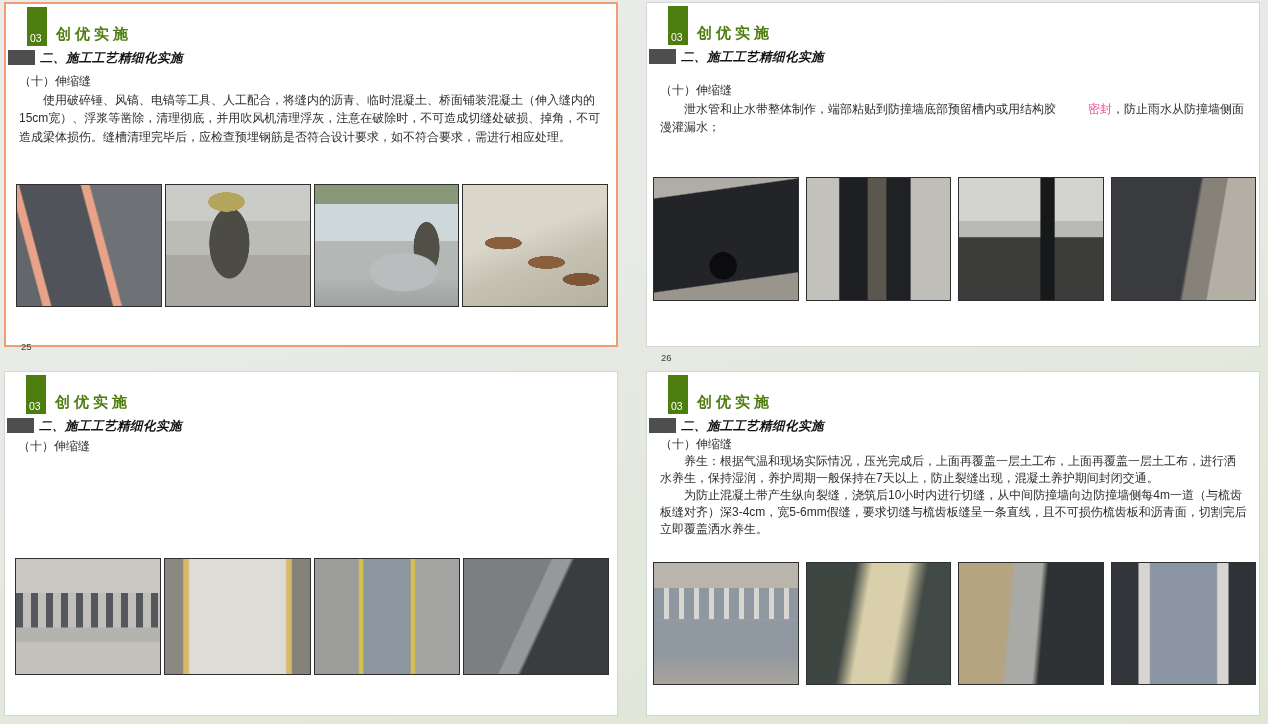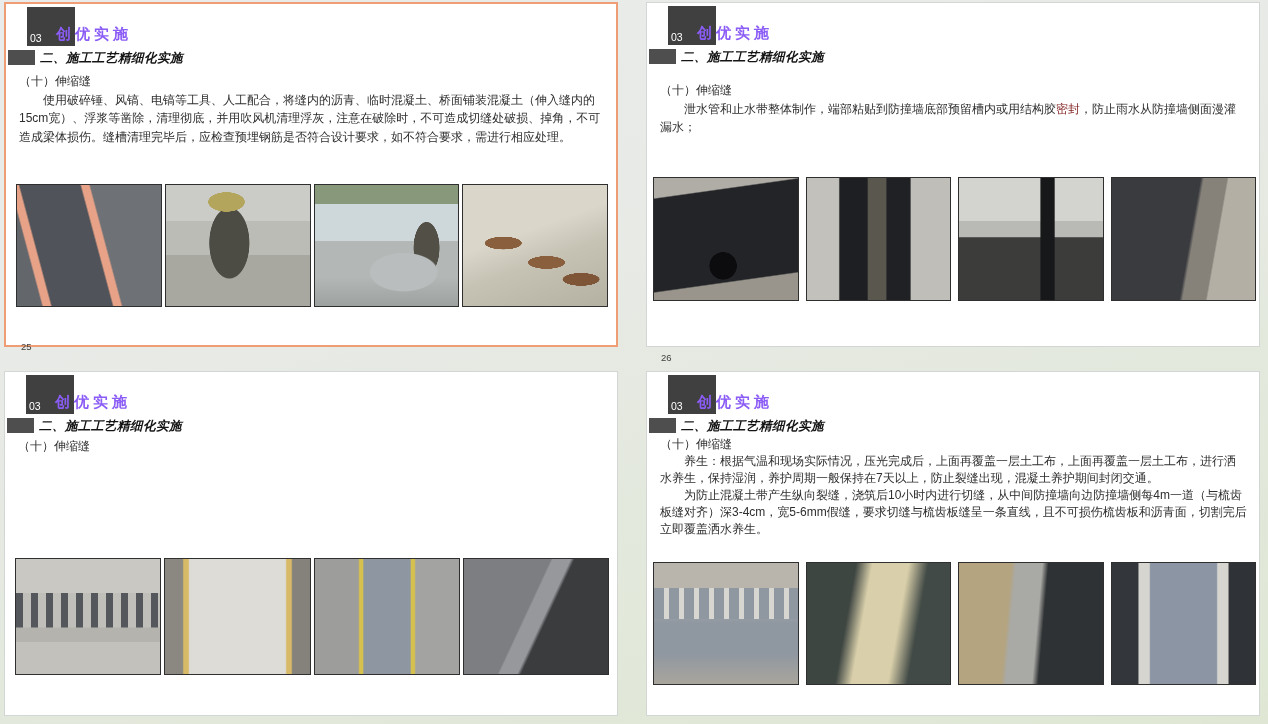--- a/index.html
+++ b/index.html
@@ -13,23 +13,23 @@
     border:1px solid #d2d7d5;box-sizing:border-box;overflow:hidden;
   }
   .slide.selected{border:2px solid #ee9d74;}
   #s25{left:4px;top:2px}
   #s26{left:646px;top:2px}
   #s27{left:4px;top:371px}
   #s28{left:646px;top:371px}
   .pagenum{position:absolute;font-size:9.5px;color:#3f3f3f;}
   #n25{left:21px;top:341px}
   #n26{left:661px;top:352px}
-  .badge{position:absolute;left:21px;top:3px;width:48px;height:39px;background:#404040;}
+  .badge{position:absolute;left:21px;top:3px;width:20px;height:39px;background:#4d7c0f;}
   .badge .num{position:absolute;left:3px;bottom:2px;color:#ffffff;font-size:10.5px;}
-  .chapter{position:absolute;left:50px;top:21px;font-size:15px;font-weight:bold;color:#8b5cf6;letter-spacing:4px;}
+  .chapter{position:absolute;left:50px;top:21px;font-size:15px;font-weight:bold;color:#4d7c0f;letter-spacing:4px;}
   .tab{position:absolute;left:2px;top:46px;width:27px;height:15px;background:#4e4e4e;}
   .section{position:absolute;left:34px;top:46px;font-size:12.5px;font-weight:bold;color:#141414;letter-spacing:.5px;font-style:italic;}
   .content{position:absolute;left:13px;right:12px;color:#2e2e2e;font-size:12px;line-height:18.5px;}
   #s25 .content{top:68px}
   #s26 .content{top:78px}
   #s27 .content{top:66px;line-height:17px}
   #s28 .content{top:64px;line-height:17px}
   .para{text-indent:2em;margin:0;}
   .sub{margin:0;}
   .photos{position:absolute;left:10px;right:8px;display:flex;gap:3px;}
@@ -95,21 +95,21 @@
 <div class="slide" id="s26">
   <div class="badge">
       <span class="num">03</span>
     </div>
   <div class="chapter">创优实施</div>
   <div class="tab"></div>
   <div class="section">二、施工工艺精细化实施</div>
   <div class="content">
     <p class="sub">（十）伸缩缝</p>
     <div>
-        <p class="para"><span>泄水管和止水带整体制作，端部粘贴到防撞墙底部预留槽内或用结构胶</span><span style="color: #7f1d1d;">密封</span><span>，防止雨水从防撞墙侧面漫灌漏水；</span></p>
+        <p class="para"><span>泄水管和止水带整体制作，端部粘贴到防撞墙底部预留槽内或用结构胶</span><span style="color: #ec4899; margin-left: 32px;">密封</span><span>，防止雨水从防撞墙侧面漫灌漏水；</span></p>
       </div>
   </div>
   <div class="photos">
     <div class="photo p26a" title="橡胶止水带与泄水管整体件"></div>
     <div class="photo p26b" title="止水带端部粘贴于防撞墙底部"></div>
     <div class="photo p26c" title="防撞墙预留槽内安装止水带"></div>
     <div class="photo p26d" title="防撞墙侧面结构胶密封节点"></div>
   </div>
 </div>
 <div class="pagenum" id="n26">26</div>

